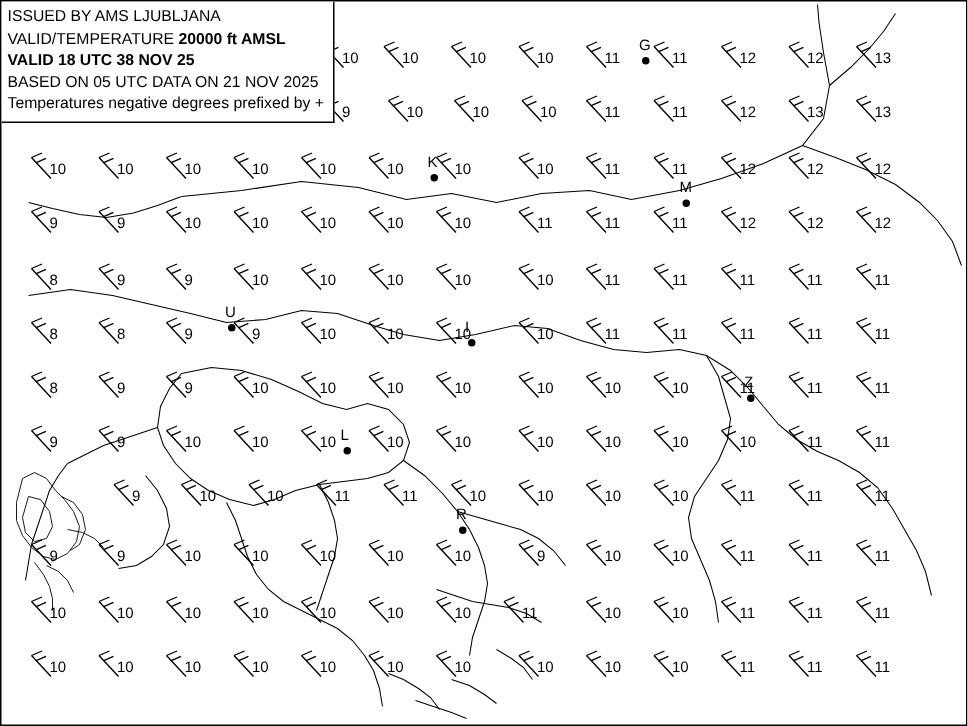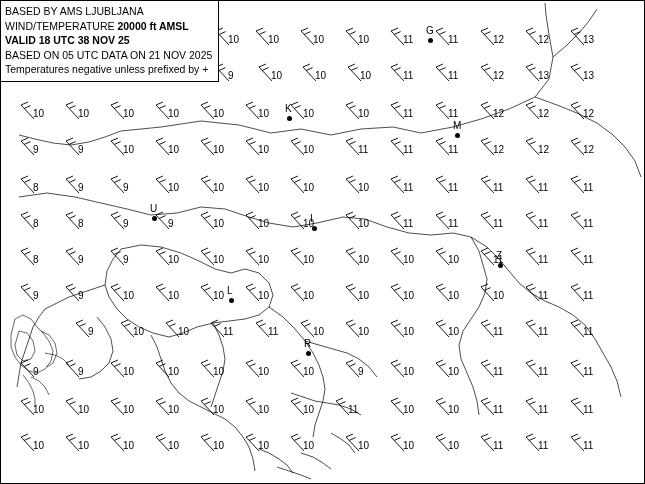--- a/index.html
+++ b/index.html
@@ -1254,21 +1254,21 @@
         <span class="dot"></span>
         <span class="lbl">L</span>
       </div>
       <div class="station" style="left: 305px; top: 350px;">
         <span class="dot"></span>
         <span class="lbl">R</span>
       </div>
     </div>
 
   <div class="header-box">
-    <div>BASED BY AMS LJUBLJANA</div>
-    <div><span>WIND/TEMPERATURE </span><span class="bold">20000 ft AMSL</span></div>
+    <div>ISSUED BY AMS LJUBLJANA</div>
+    <div><span>VALID/TEMPERATURE </span><span class="bold">20000 ft AMSL</span></div>
     <div class="bold">VALID 18 UTC 38 NOV 25</div>
     <div>BASED ON 05 UTC DATA ON 21 NOV 2025</div>
-    <div>Temperatures negative unless prefixed by +</div>
+    <div>Temperatures negative degrees prefixed by +</div>
   </div>
 
 
 </div>
 
 </body></html>

